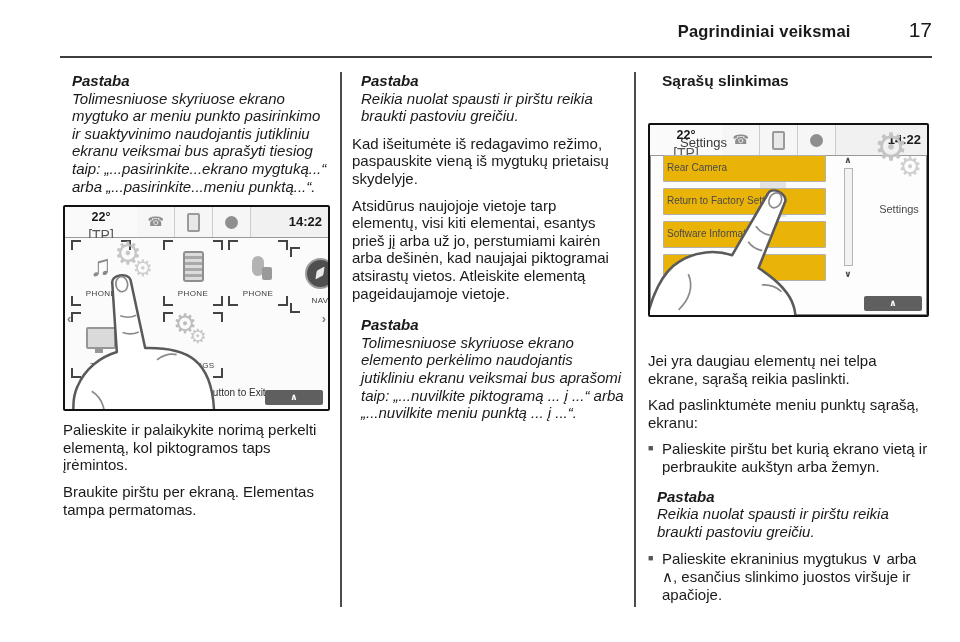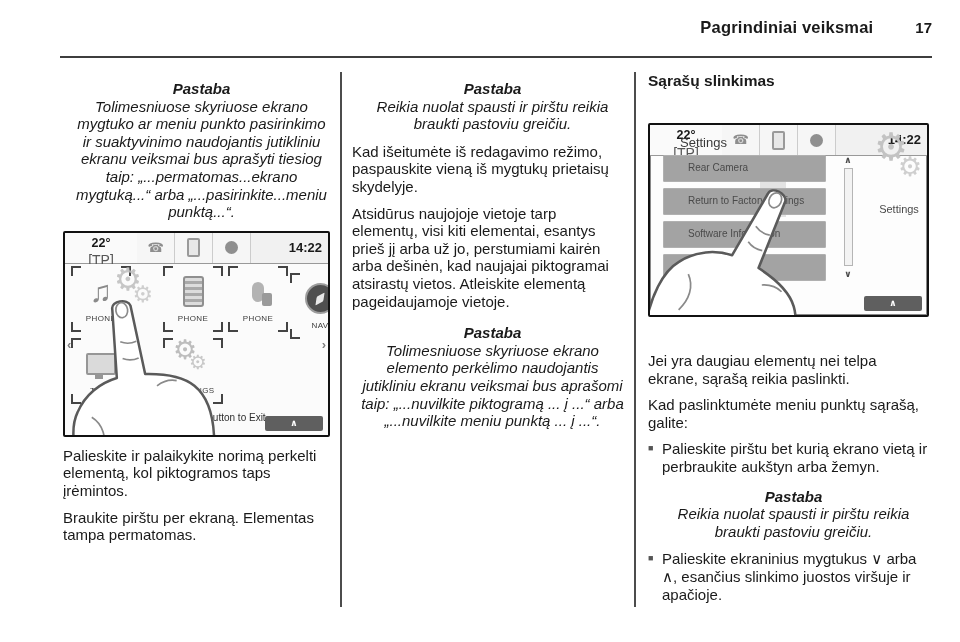--- a/index.html
+++ b/index.html
@@ -1,36 +1,36 @@
 <!DOCTYPE html>
 <html><head>
 <meta charset="utf-8">
 <style>
   html,body{margin:0;padding:0;background:#fff;width:960px;height:642px;overflow:hidden;
     font-family:"Liberation Sans","DejaVu Sans",sans-serif;color:#1a1a1a;}
   .page{position:relative;width:960px;height:642px;background:#fff;}
 
   
   .header{position:absolute;top:18px;left:60px;right:28px;text-align:right;}
-  .htitle{font-size:16.5px;font-weight:bold;letter-spacing:.2px;margin-right:42px;text-align:right;}
-  .hpage{font-size:15px;font-weight:bold;}
+  .htitle{font-size:16.5px;font-weight:bold;letter-spacing:.2px;margin-right:58px;text-align:right;}
+  .hpage{font-size:21px;font-weight:normal;}
   .hrule{position:absolute;top:56px;left:60px;width:872px;height:0;border-top:2px solid #3d3d3d;}
 
   
   .col{position:absolute;top:72px;font-size:15px;line-height:17.6px;}
   .col1{left:63px;width:268px;}
   .col2{left:352px;width:272px;}
   .col3{left:648px;width:282px;}
   .vline{position:absolute;top:72px;height:535px;width:2px;background:#4c4c4c;}
   .vline1{left:340px;}
   .vline2{left:634px;}
   h2{font-size:15.5px;font-weight:bold;margin:14px 0 8px 0;line-height:18px;}
-  .col3 h2{margin-top:0;}
+  .col3 h2{margin-top:0;margin-left:14px;}
   p{margin:0 0 9px 0;}
-  .note{margin:8px 0 10px 0;padding-left:9px;font-style:italic;text-align:center;}
+  .note{margin:0 0 10px 0;padding-left:9px;font-style:italic;}
   .note-label{font-weight:bold;}
   .bullet{display:flex;margin:0 0 12px 0;}
   .bullet .sq{flex:0 0 14px;font-size:9px;line-height:17px;color:#555;}
 
   
   .shot{position:relative;background:#fdfdfd;border:2px solid #111;box-shadow:0 0 0 1px #888 inset;
     overflow:hidden;border-radius:2px;}
   .shot1{width:263px;height:202px;margin:2px 0 10px 0;}
   .shot2{position:absolute;left:0;top:51px;width:277px;height:190px;}
   .statusbar{position:relative;height:30px;background:#f1f1f1;border-bottom:1px solid #999;}
@@ -69,22 +69,22 @@
   .gear-b{position:absolute;left:16px;top:8px;font-size:20px;color:#c8c8c8;}
   .drag-gears{position:absolute;left:52px;top:14px;opacity:.85;transform:scale(1.15);}
   .edge-chev{position:absolute;top:72px;font-size:13px;color:#7e7e7e;font-weight:bold;}
   .footer-text{position:absolute;bottom:8px;left:54%;transform:translateX(-50%);font-size:10px;color:#2e2e2e;white-space:nowrap;}
   .expand-btn{position:absolute;right:5px;bottom:4px;width:58px;height:15px;background:#5f5f5f;border-radius:2px;
      color:#fff;font-size:9px;text-align:center;line-height:14px;font-weight:bold;}
 
   
   .set-title{position:absolute;left:30px;top:9px;font-size:13px;color:#3a3a3a;}
   .slist{position:absolute;left:13px;top:30px;width:163px;}
-  .srow{height:25px;border:1px solid #b0b0b0;background:#a3a3a3;margin-bottom:6px;
-     font-size:10px;color:#4a4a4a;line-height:24px;padding-left:24px;border-radius:1px;}
+  .srow{height:25px;border:1px solid #b0b0b0;background:#eab308;margin-bottom:6px;
+     font-size:10px;color:#4a4a4a;line-height:24px;padding-left:3px;border-radius:1px;}
   .swipe-trail{position:absolute;left:110px;top:30px;width:26px;height:62px;background:#d9d9d9;opacity:.75;}
   .sscroll{position:absolute;left:191px;top:30px;width:14px;height:126px;text-align:center;}
   .sscroll .up,.sscroll .dn{font-size:9px;color:#4a4a4a;font-weight:bold;line-height:10px;}
   .strack{width:7px;height:96px;margin:3px auto;border:1px solid #b5b5b5;background:#f3f3f3;}
   .side-gears{position:absolute;left:222px;top:22px;width:54px;height:52px;}
   .side-gears .g1{position:absolute;left:2px;top:-8px;font-size:38px;color:#c3c3c3;}
   .side-gears .g2{position:absolute;left:26px;top:12px;font-size:27px;color:#cfcfcf;}
   .side-label{position:absolute;left:214px;top:76px;width:70px;text-align:center;font-size:11px;color:#4a4a4a;}
 
   
@@ -101,21 +101,21 @@
 <div class="page">
 
   <div class="header">
     <span class="htitle">Pagrindiniai veiksmai</span><span class="hpage">17</span>
   </div>
   <div class="hrule"></div>
 
   <div class="col col1">
     <div class="note">
       <div class="note-label">Pastaba</div>
-      <div class="note-text">Tolimesniuose skyriuose ekrano mygtuko ar meniu punkto pasirinkimo ir suaktyvinimo naudojantis jutikliniu ekranu veiksmai bus aprašyti tiesiog taip: „...permatomas...ekrano mygtuką...“ arba „...pasirinkite...meniu punktą...“.</div>
+      <div class="note-text">Tolimesniuose skyriuose ekrano mygtuko ar meniu punkto pasirinkimo ir suaktyvinimo naudojantis jutikliniu ekranu veiksmai bus aprašyti tiesiog taip: „...pasirinkite...ekrano mygtuką...“ arba „...pasirinkite...meniu punktą...“.</div>
     </div>
 
     <div class="shot shot1">
       <div class="statusbar">
         <div class="sb-left">
           <div class="sb-temp">22°</div>
           <div class="sb-tp">[TP]</div>
         </div>
         <div class="sb-icons">
           <span class="sb-cell">
@@ -282,21 +282,21 @@
         <path d="M76,100 L82,18 C82,8 102,8 104,17 L110,100 C135,103 155,110 166,122 C180,137 184,162 180,192 L176,220 L22,220 C12,184 12,152 24,134 C36,114 56,103 76,100 Z" fill="#ffffff" stroke="#5a5a5a" stroke-width="3" stroke-linejoin="round"></path>
         <ellipse cx="93" cy="21" rx="7" ry="9" fill="none" stroke="#8a8a8a" stroke-width="2"></ellipse>
         <path d="M86,58 q9,5 19,2 M86,78 q9,5 19,2" fill="none" stroke="#8a8a8a" stroke-width="2"></path>
         <path d="M40,142 C52,152 54,168 48,184" fill="none" stroke="#8a8a8a" stroke-width="2"></path>
         <path d="M122,116 q12,-7 24,-3" fill="none" stroke="#8a8a8a" stroke-width="2"></path>
       </svg>
     </div>
 
     <div style="height:254px;"></div>
     <p>Jei yra daugiau elementų nei telpa ekrane, sąrašą reikia paslinkti.</p>
-    <p>Kad paslinktumėte meniu punktų sąrašą, galite:</p>
+    <p>Kad paslinktumėte meniu punktų sąrašą, ekranu:</p>
     <div class="bullet">
       <span class="sq">■</span>
       <span>Palieskite pirštu bet kurią ekrano vietą ir perbraukite aukštyn arba žemyn.</span>
     </div>
     <div class="note">
       <div class="note-label">Pastaba</div>
       <div class="note-text">Reikia nuolat spausti ir pirštu reikia braukti pastoviu greičiu.</div>
     </div>
     <div class="bullet">
       <span class="sq">■</span>

